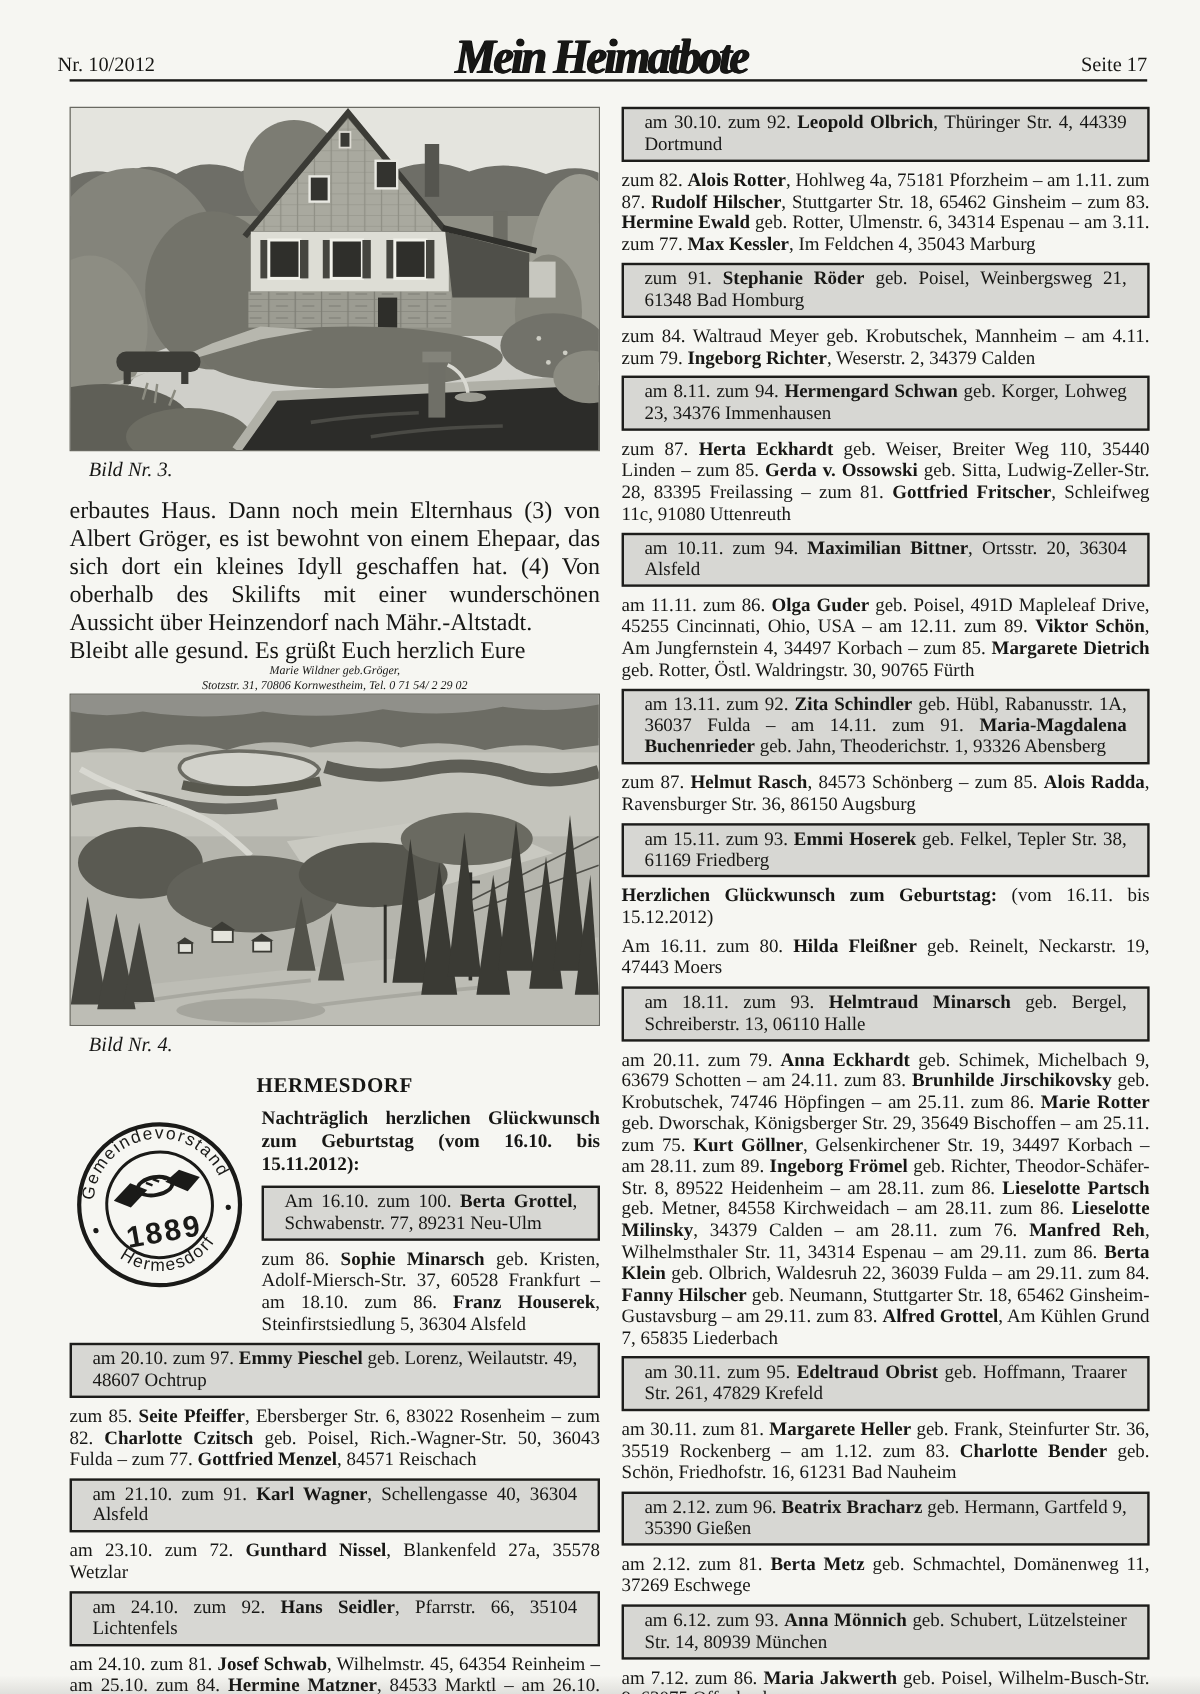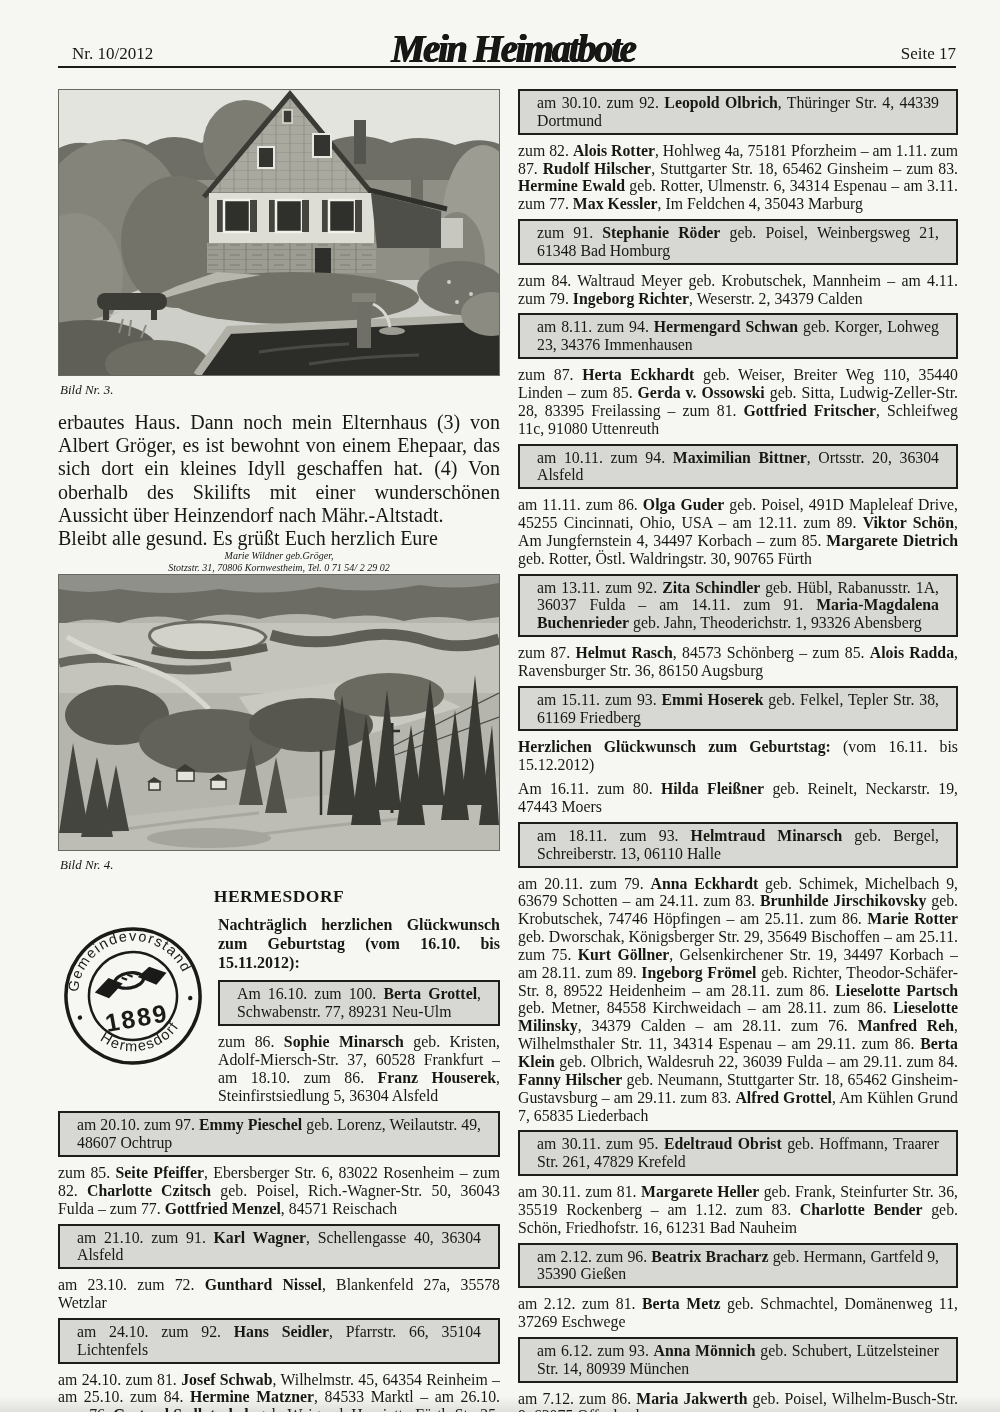--- a/index.html
+++ b/index.html
@@ -1,30 +1,30 @@
 <!DOCTYPE html>
 <html><head>
 <meta charset="utf-8">
 <style>
   html,body{margin:0;padding:0;background:#dcdcd8;}
   .page{position:relative;width:1000px;height:1412px;margin:0 auto;background:#f6f6f2;
         font-family:"Liberation Serif",serif;color:#171715;overflow:hidden;}
-  .hdr{position:absolute;top:26px;left:70px;right:44px;height:38px;}
+  .hdr{position:absolute;top:26px;left:46px;right:44px;height:38px;}
   .issue{position:absolute;left:2px;bottom:0;font-size:17px;}
   .pageno{position:absolute;right:0;bottom:0;font-size:17px;}
   .masthead{position:absolute;left:50%;transform:translateX(-50%) scaleY(1.08);bottom:-6px;
             font-size:38px;font-weight:bold;font-style:italic;letter-spacing:-2px;
             text-shadow:0.8px 0 #111, -0.5px 0 #111;white-space:nowrap;}
   .rule{position:absolute;top:66px;left:58px;right:44px;border-top:2.5px solid #1b1b19;}
   .cols{position:absolute;top:89px;left:58px;right:42px;display:flex;gap:18px;}
   .col{width:442px;}
   .col.right{width:440px;}
   figure.photo{margin:0;border:1px solid #696962;line-height:0;background:#cfcfc9;}
   figure.photo svg{display:block;width:100%;height:auto;}
-  .caption{font-style:italic;font-size:13px;margin:6px 0 13px 2px;}
+  .caption{font-style:italic;font-size:17px;margin:6px 0 13px 16px;}
   p.body{font-size:20px;line-height:1.16;text-align:justify;margin:0;}
   p.oneline{text-align:left;}
   p.sig{font-style:italic;font-size:10px;line-height:1.18;text-align:center;margin:0;}
   .photo2{margin-top:9px;}
   .herm-title{font-weight:bold;font-size:17.5px;letter-spacing:0.5px;text-align:center;margin:13px 0 8px;}
   .herm-row{display:flex;gap:10px;align-items:flex-start;}
   .stamp{flex:0 0 150px;width:150px;}
   .stamp svg{display:block;width:150px;height:162px;}
   .herm-right{flex:1;min-width:0;}
   .intro{font-weight:bold;font-size:16px;line-height:1.2;text-align:justify;margin:0 0 8px;}

